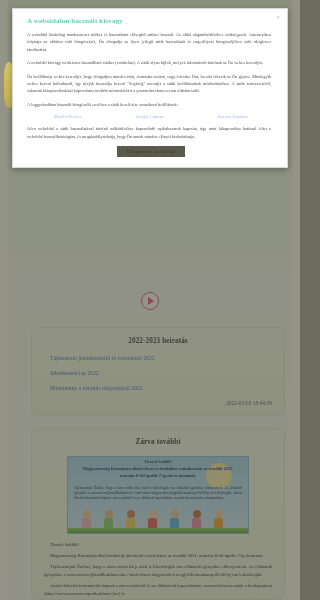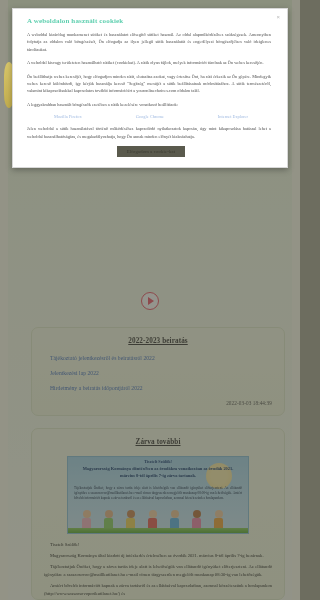--- a/index.html
+++ b/index.html
@@ -91,21 +91,20 @@
     background: linear-gradient(180deg,#f7fbe9 0%, #f3f9e2 100%);
     border: 1px solid #e3ecd0;
     border-radius: 7px;
     padding: 9px 12px 9px 12px;
   }
   .card-title {
     text-align: center;
     font-weight: bold;
     font-size: 7.2px;
     color: #3f3f3f;
-    text-decoration: underline;
     letter-spacing: .1px;
     margin-bottom: 10px;
   }
   .card-link {
     display: block;
     font-size: 5.6px;
     color: #4a76c4;
     text-decoration: none;
     margin: 0 0 9px 6px;
     letter-spacing: .05px;
@@ -317,21 +316,21 @@
     </div>
 
   </div>
 </div>
 
 <div id="overlay"></div>
 <div class="blob"></div>
 
 <div id="cookie-modal">
   <div id="cookie-close">×</div>
-  <div id="cookie-title">A weboldalon használt cookiek</div>
+  <div id="cookie-title">A weboldalon használt kisvagy</div>
 
   <div class="cookie-p">A weboldal kizárólag munkamenet sütiket és használatot elősegítő sütiket használ. Az oldal alapműködéséhez szükségesek. Amennyiben folytatja az oldalon való böngészését, Ön elfogadja az ilyen jellegű sütik használatát és engedélyezi böngészőjében való ideiglenes tárolásukat.</div>
   <div class="cookie-p">A weboldal kisvagy területeten használható sütiket (cookiekat). A sütik olyan fájlok, melyek információt tárolnak az Ön webes keresőjén.</div>
   <div class="cookie-p">Ön beállíthatja webes keresőjét, hogy elfogadjon minden sütit, elutasítsa azokat, vagy értesítse Önt, ha süti érkezik az Ön gépére. Mindegyik webes kereső különbözdi, így kérjük használja kereső "Segítség" menüjét a sütik beállításainak módosításához. A sütik természetéről, valamint kikapcsolásukkal kapcsolatos további információért a youronlinechoices.com oldalon talál.</div>
   <div class="cookie-p">A leggyakrabban használt böngészők esetében a sütik kezelésére vonatkozó beállítások:</div>
 
   <div id="browser-links">
     <a>Mozilla Firefox</a>
     <a>Google Chrome</a>
     <a>Internet Explorer</a>

